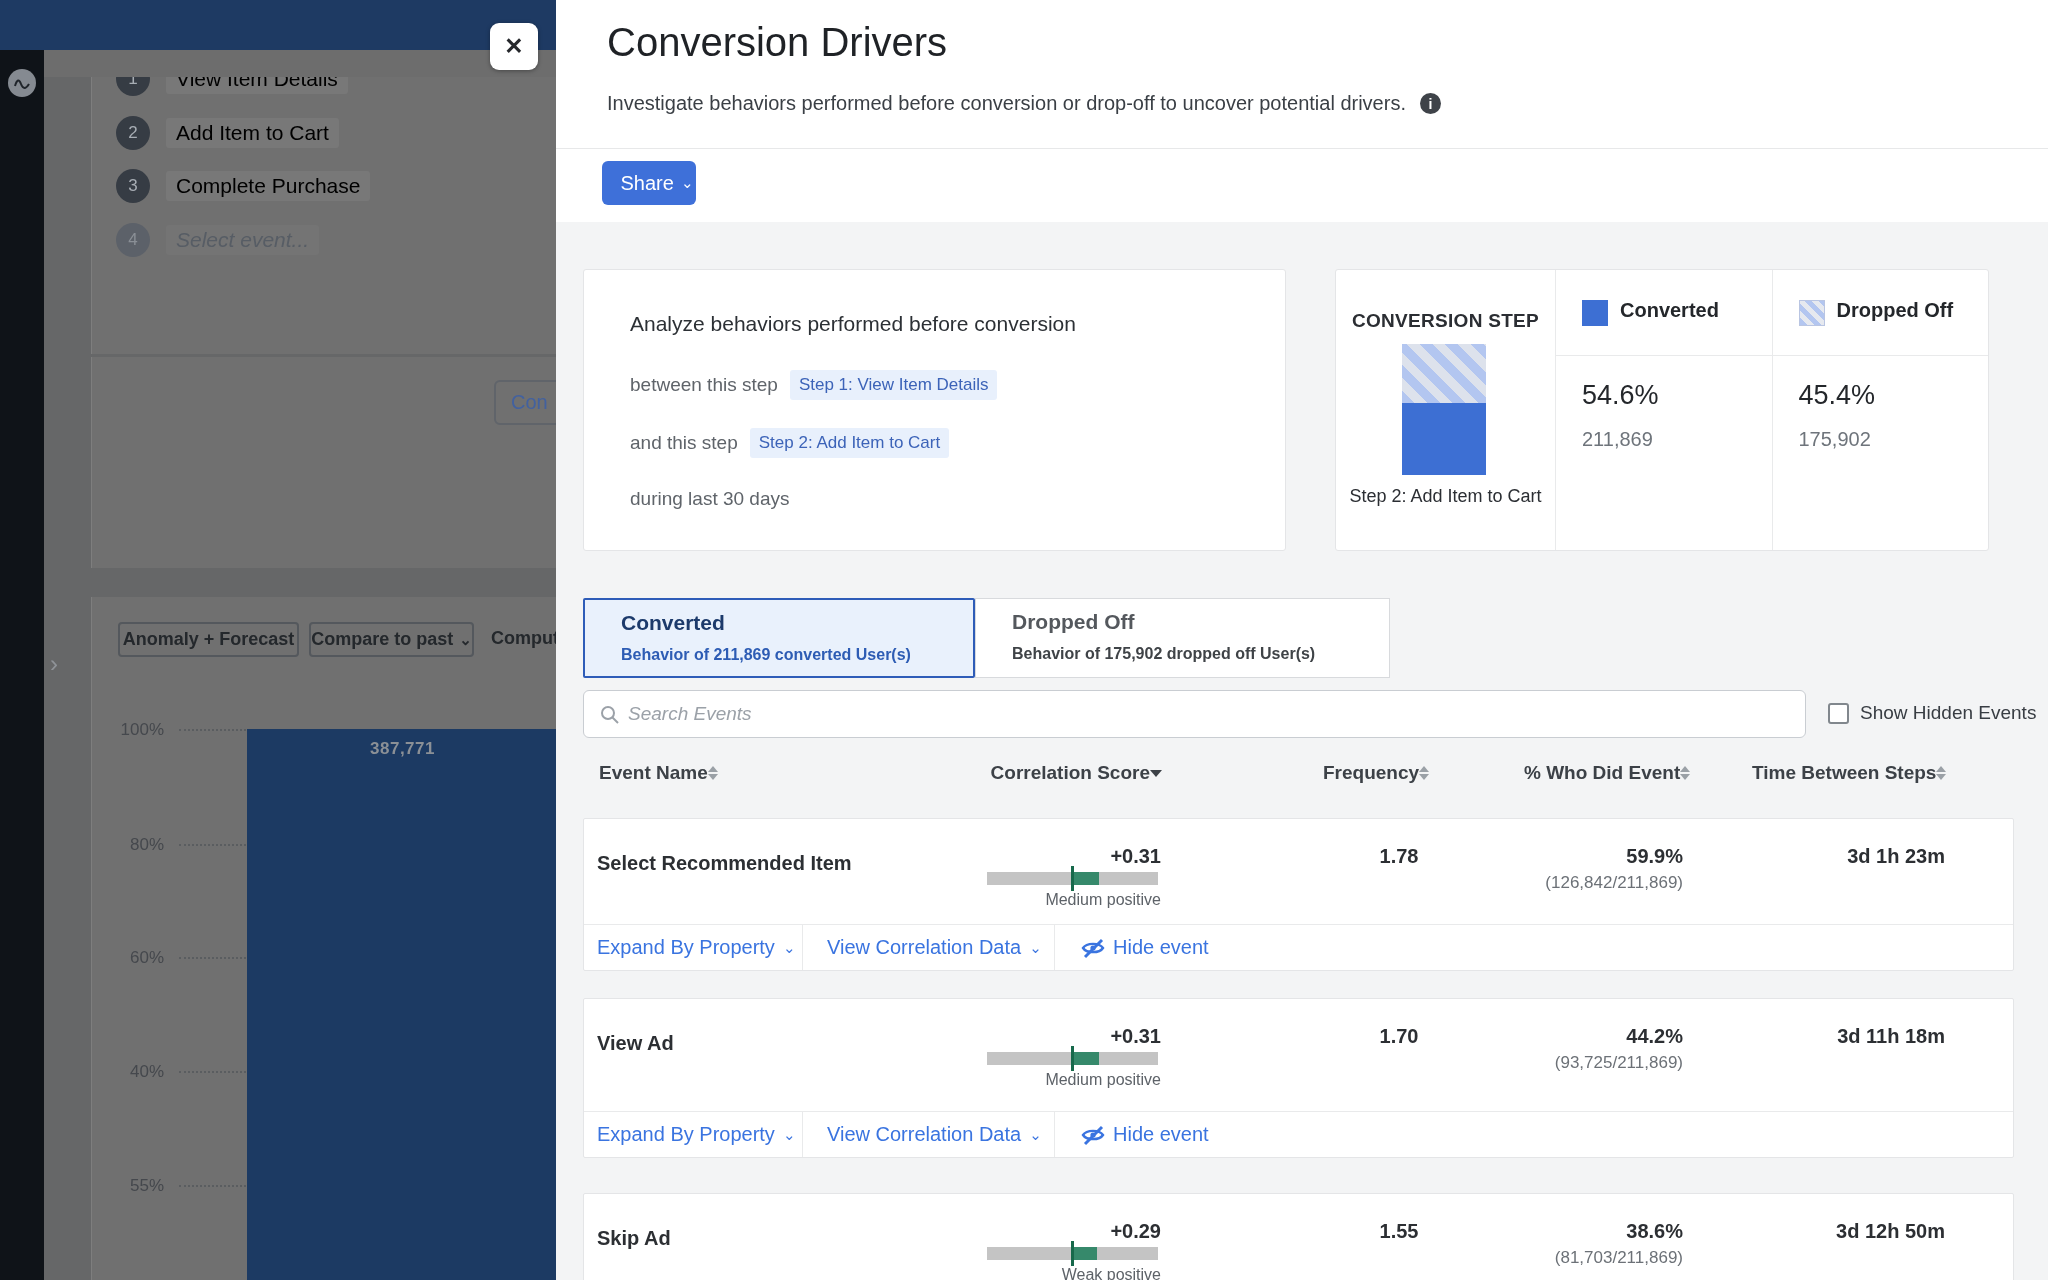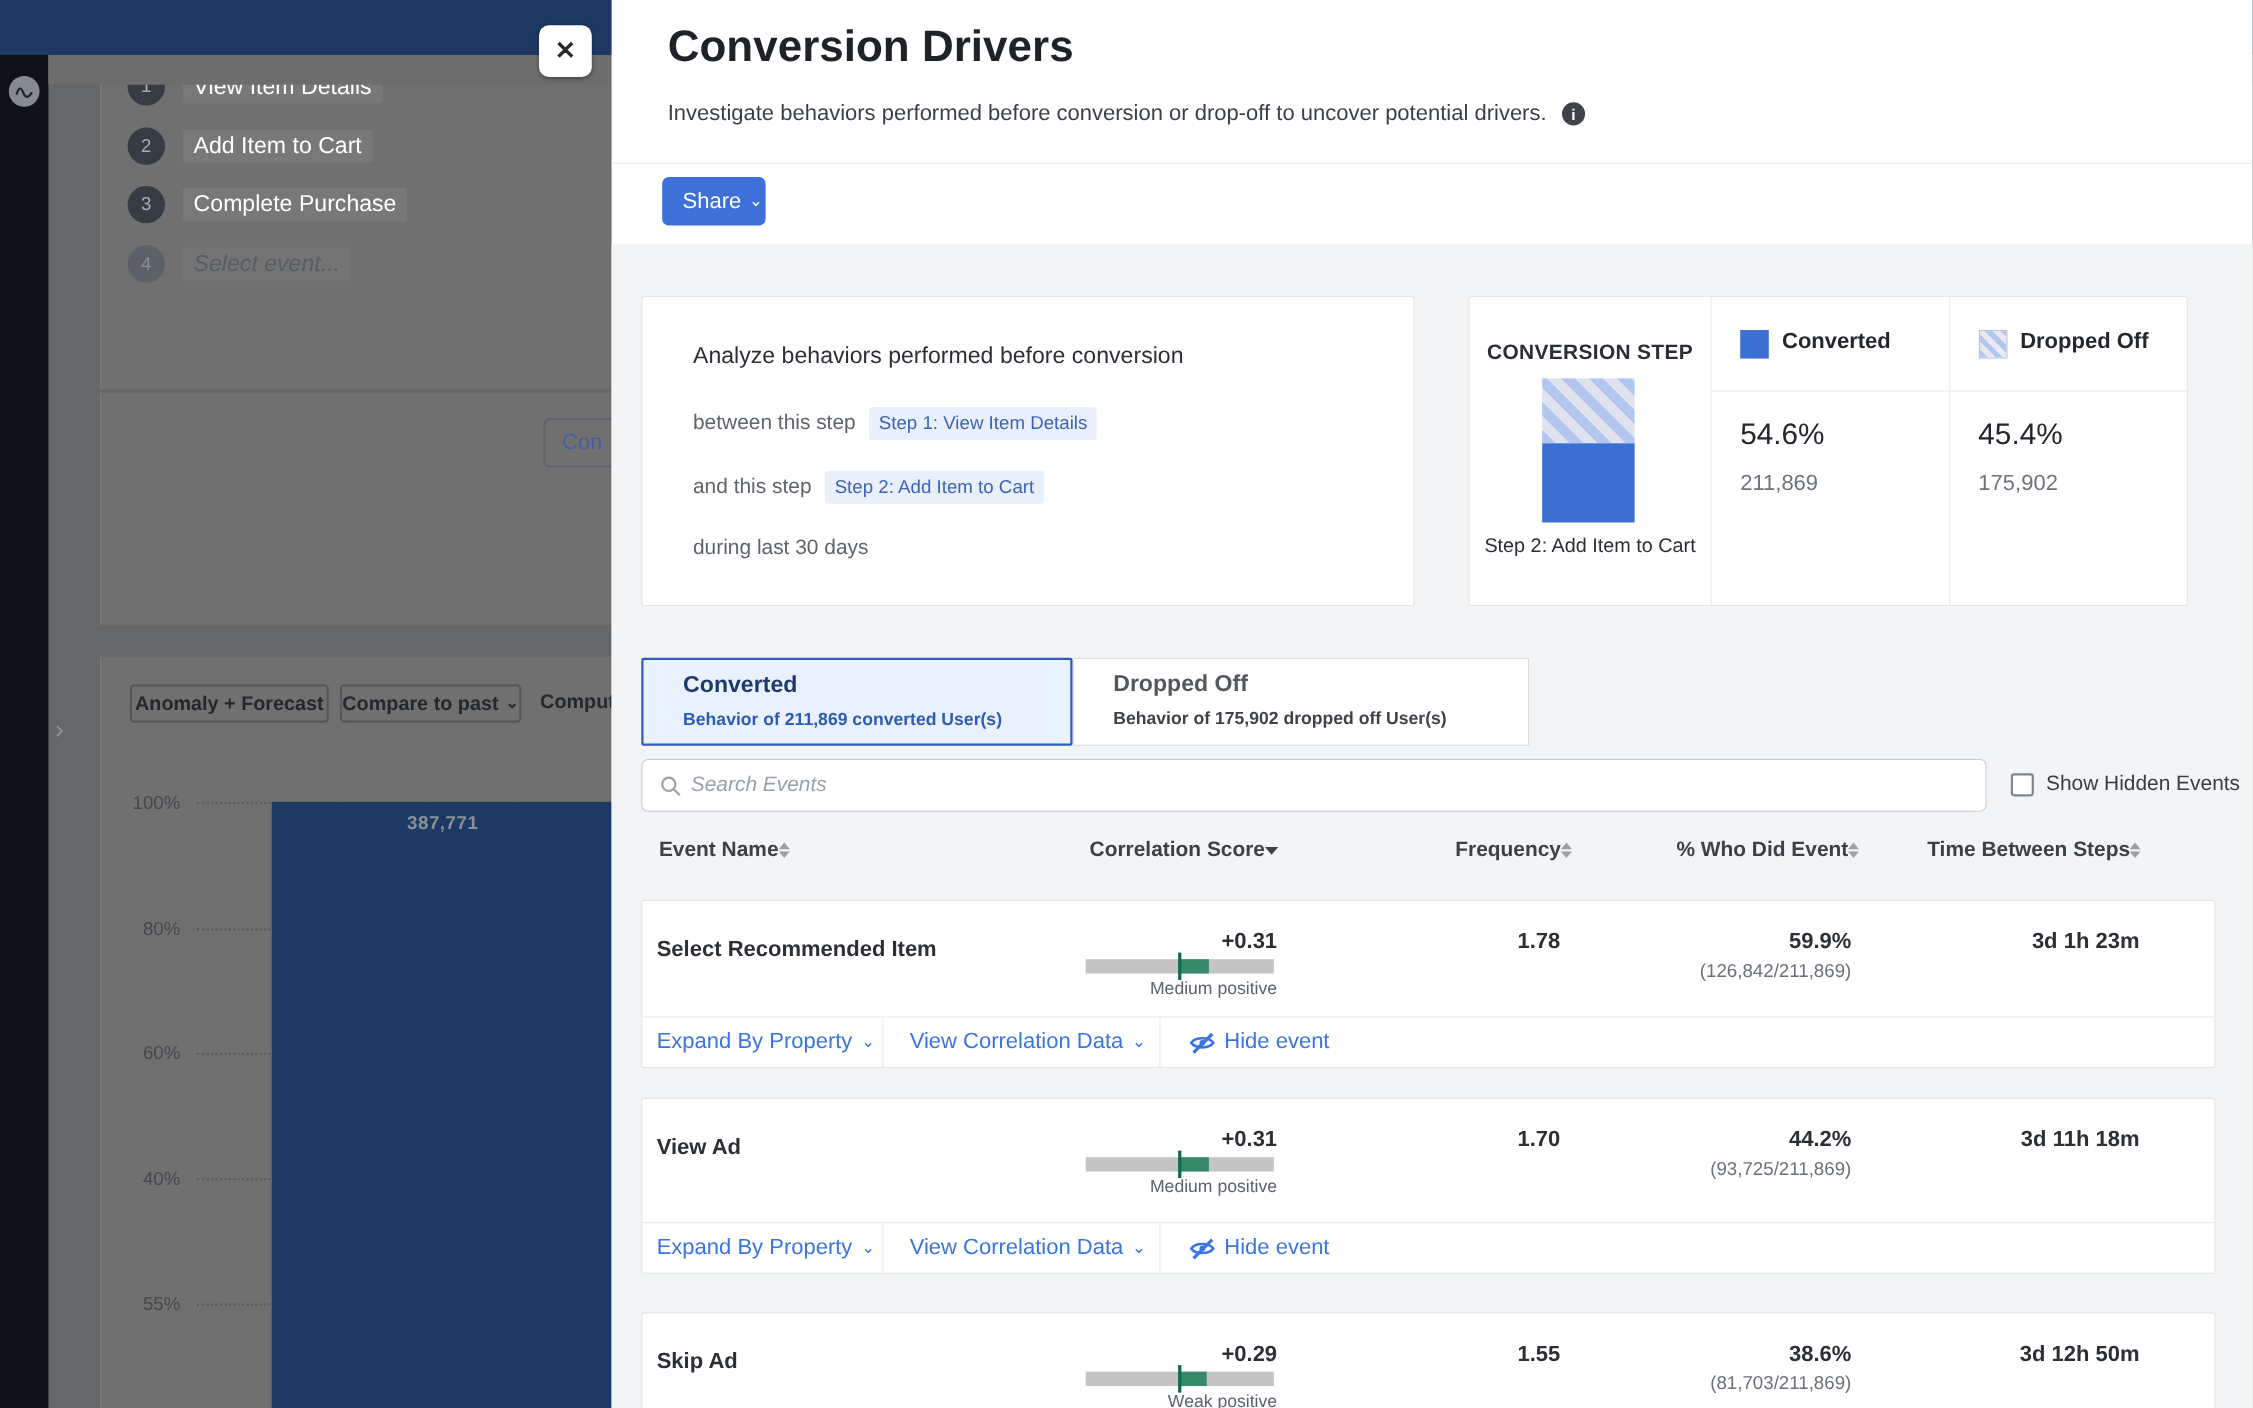--- a/index.html
+++ b/index.html
@@ -8,38 +8,38 @@
 
   
   .topbar { position:absolute; left:0; top:0; width:2048px; height:50px; background:#1e3a63; }
   .sidebar { position:absolute; left:0; top:50px; width:44px; height:1230px; background:#0f1318; }
   .logo-circle { position:absolute; left:8px; top:19px; width:28px; height:28px; border-radius:50%; background:#858a91; display:flex; align-items:center; justify-content:center; }
   .headerstrip { position:absolute; left:44px; top:50px; width:2004px; height:27px; background:#6d6d6d; }
   .bg-card { position:absolute; background:#707070; border-left:1px solid #7e7e7e; }
   .steps-card { left:91px; top:77px; width:466px; height:277px; overflow:hidden; }
   .step-row { position:absolute; left:24px; height:36px; display:flex; align-items:center; }
   .step-circle { width:34px; height:34px; border-radius:50%; background:#363c44; color:#a7adb4; font-size:17px; display:flex; align-items:center; justify-content:center; flex:0 0 34px; }
-  .step-label { margin-left:16px; font-size:21px; color:#ffffff; background:#787878; border-radius:3px; padding:3px 10px; white-space:nowrap; }
+  .step-label { margin-left:16px; font-size:21px; color:#000000; background:#787878; border-radius:3px; padding:3px 10px; white-space:nowrap; }
   .step-row.ghost .step-circle { background:#5c6169; color:#8a8f96; }
   .step-row.ghost .step-label { color:#575d65; font-style:italic; background:#747474; }
   .toolbar-card { left:91px; top:357px; width:466px; height:211px; }
   .con-btn { position:absolute; left:402px; top:23px; width:80px; height:45px; border:2px solid #60646a; border-radius:6px; color:#42619f; font-size:20px; padding:9px 0 0 15px; }
   .chart-card { left:91px; top:597px; width:466px; height:683px; overflow:hidden; }
   .dim-btn { position:absolute; top:25px; height:35px; border:2px solid #54585d; border-radius:4px; font-size:18px; font-weight:bold; color:#24282c; display:flex; align-items:center; justify-content:center; }
   .grid-line { position:absolute; left:87px; width:379px; border-top:2px dotted #5a5d60; }
   .tick-label { position:absolute; width:60px; text-align:right; font-size:17px; color:#45484d; }
   .bg-bar { position:absolute; left:155px; top:132px; width:311px; height:551px; background:#1c3a63; }
   .bg-bar-label { position:absolute; top:10px; width:100%; text-align:center; font-size:17px; font-weight:bold; color:#8b9096; letter-spacing:.5px; }
   .expander { position:absolute; left:50px; top:650px; color:#8f9398; font-size:24px; }
 
   
   .modal { position:absolute; left:556px; top:0; width:1492px; height:1280px; background:#ffffff; }
   .close-btn { position:absolute; left:490px; top:23px; width:48px; height:47px; background:#fff; border-radius:9px; box-shadow:0 1px 4px rgba(0,0,0,.35); display:flex; align-items:center; justify-content:center; font-size:23px; font-weight:bold; color:#26282c; z-index:20; }
   .m-header { position:relative; height:222px; }
-  .m-title { position:absolute; left:51px; top:20px; font-size:40px; font-weight:bold; color:#1f2226; }
+  .m-title { position:absolute; left:51px; top:20px; font-size:40px; font-weight:normal; color:#1f2226; }
   .m-sub-row { position:absolute; left:51px; top:92px; display:flex; align-items:center; font-size:20px; color:#3a3f45; }
   .info-icon { margin-left:14px; width:21px; height:21px; border-radius:50%; background:#3f4349; color:#fff; font-size:14px; font-weight:bold; display:flex; align-items:center; justify-content:center; }
   .m-divider { position:absolute; left:0; top:148px; width:100%; border-top:1px solid #e7e8e9; }
   .share-btn { position:absolute; left:46px; top:161px; width:94px; height:44px; background:#3e70d9; border-radius:6px; color:#fff; font-size:20px; display:flex; align-items:center; justify-content:center; gap:7px;padding-left:16px; }
   .chev { font-size:15px; line-height:10px; }
   .m-body { position:absolute; left:0; top:222px; width:1492px; height:1058px; background:#f3f4f5; overflow:hidden; }
   .card { position:absolute; background:#fff; border:1px solid #e4e5e7; border-radius:3px; }
 
   .criteria { left:27px; top:47px; width:703px; height:282px; }
   .crit-line1 { position:absolute; left:46px; top:42px; font-size:21px; color:#2c3035; }

